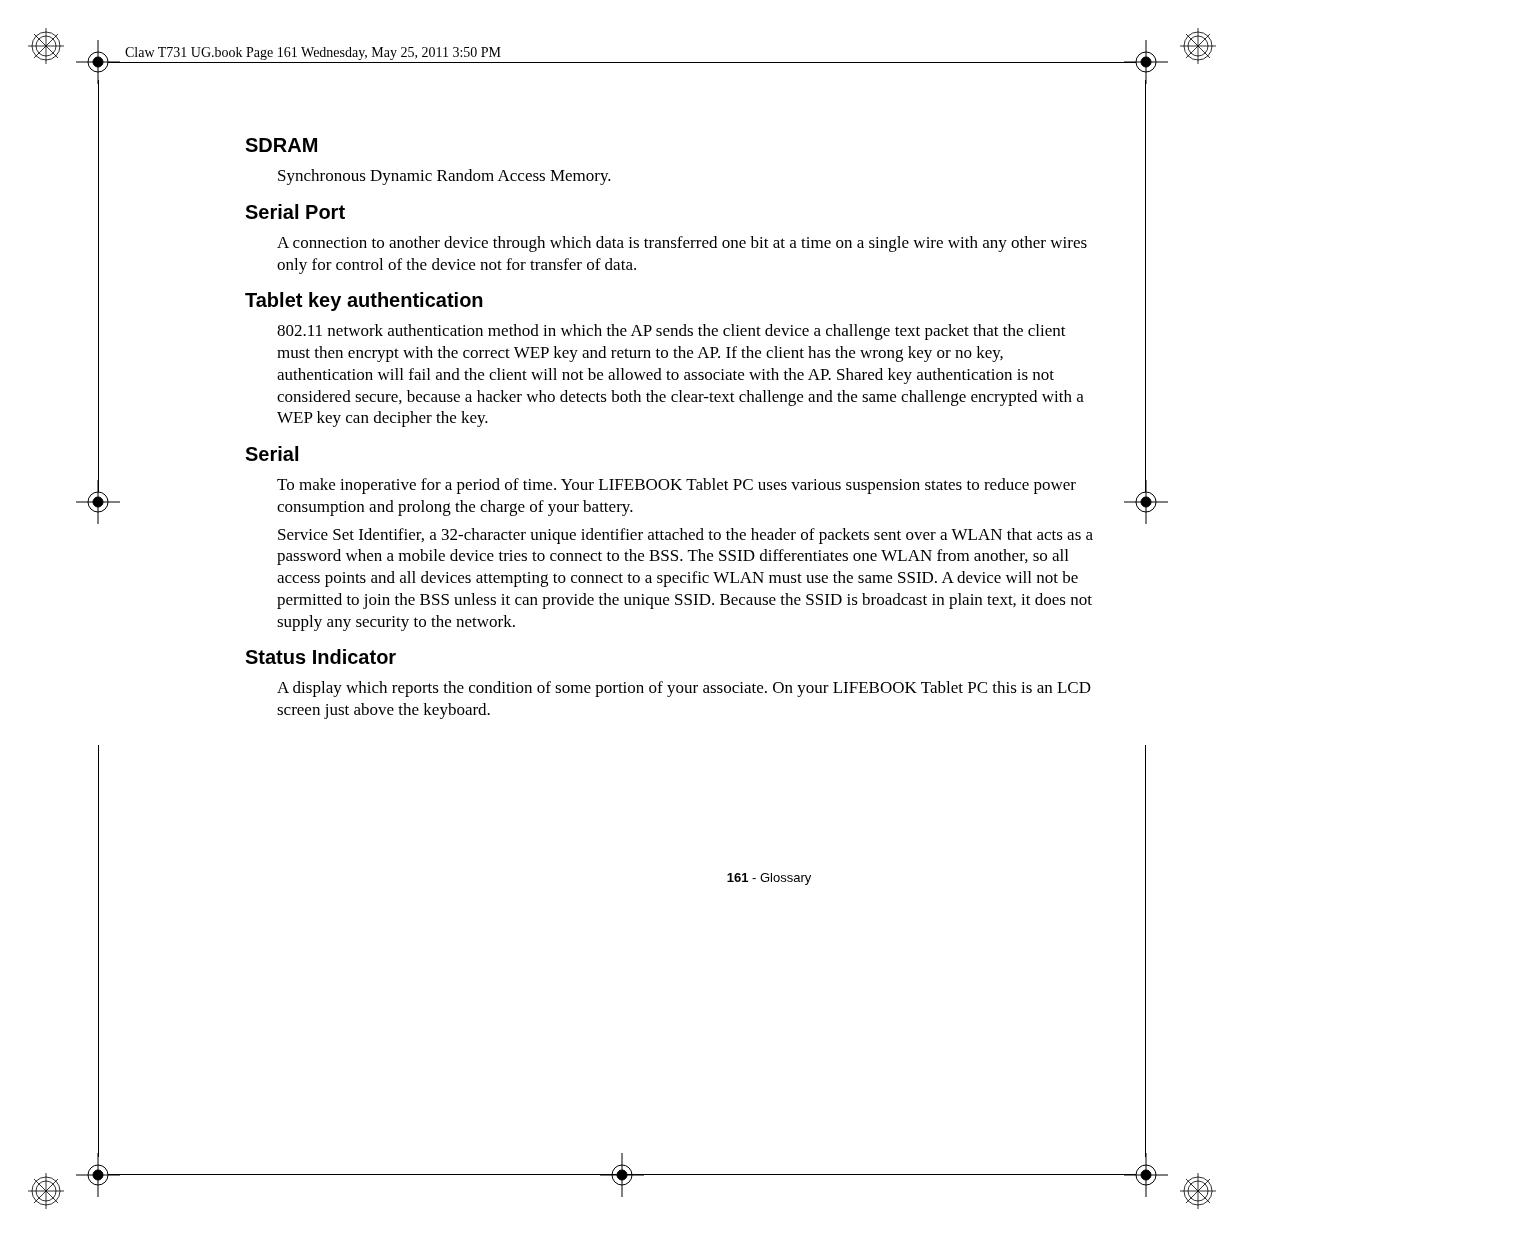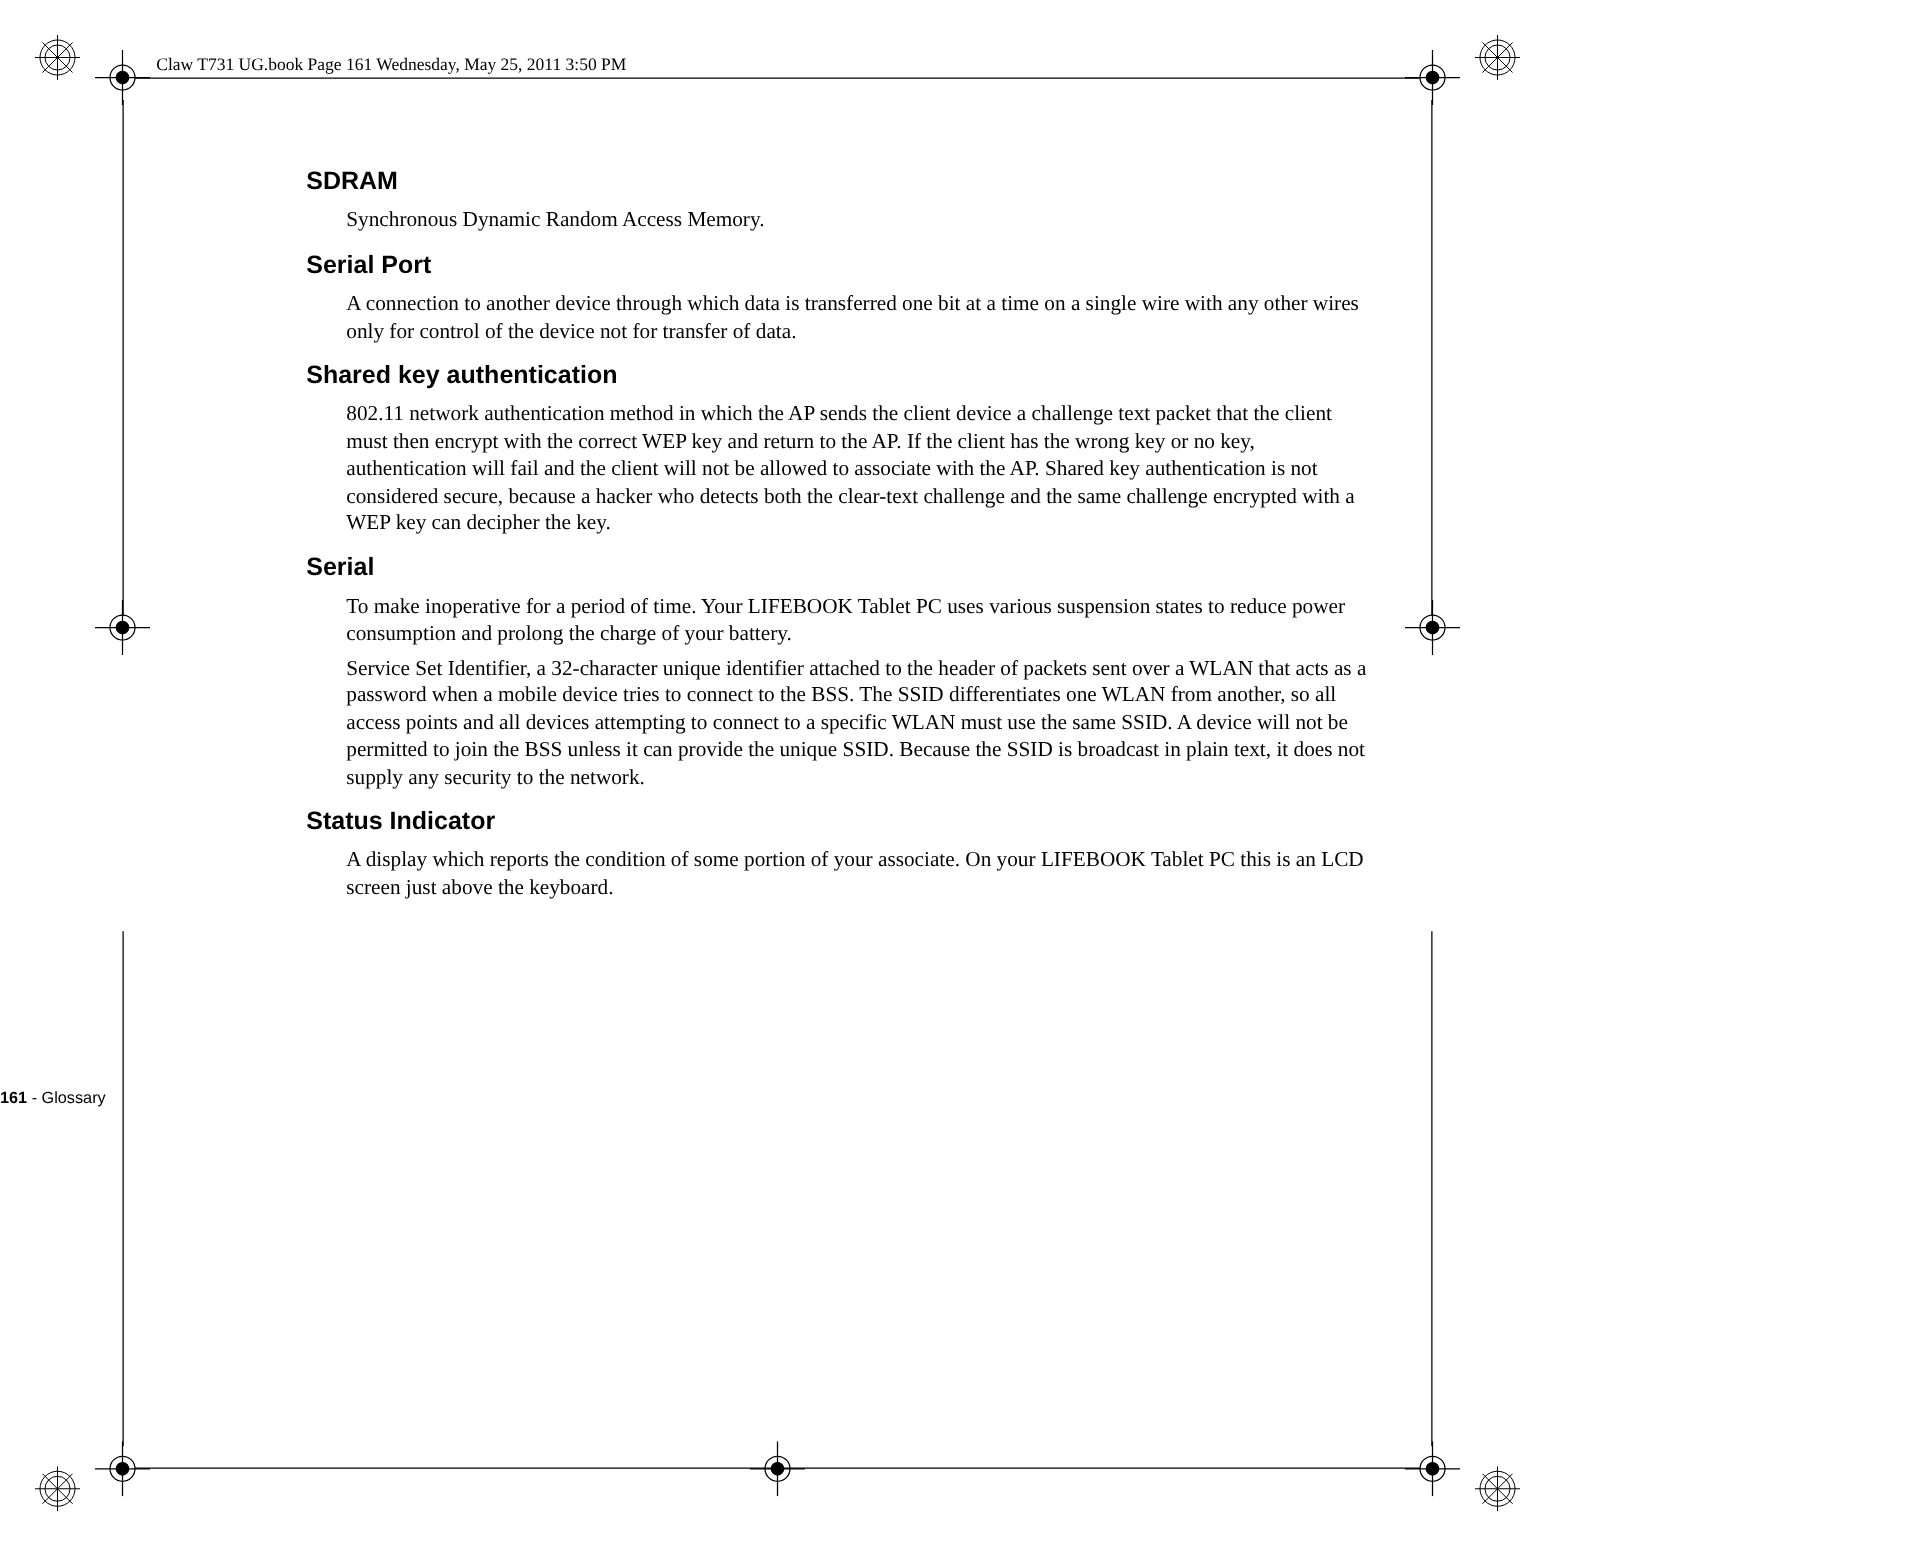--- a/index.html
+++ b/index.html
@@ -42,20 +42,21 @@
     font-size: 17px;
     line-height: 1.28;
     margin-left: 32px;
     margin-bottom: 6px;
   }
   .footer {
     position: absolute;
     bottom: 352px;
     left: 0;
     width: 1538px;
+    text-align: center;
     font-family: Arial, Helvetica, sans-serif;
     font-size: 13px;
     color: #000;
   }
   .footer .pagenum { font-weight: bold; }
   
   
   .regmark {
     position: absolute;
     width: 36px;
@@ -229,21 +230,21 @@
 
   <div class="header-line">Claw T731 UG.book  Page 161  Wednesday, May 25, 2011  3:50 PM</div>
 
   <div class="content">
     <div class="term">SDRAM</div>
     <div class="def">Synchronous Dynamic Random Access Memory.</div>
 
     <div class="term">Serial Port</div>
     <div class="def">A connection to another device through which data is transferred one bit at a time on a single wire with any other wires only for control of the device not for transfer of data.</div>
 
-    <div class="term">Shared key authentication</div>
+    <div class="term">Tablet key authentication</div>
     <div class="def">802.11 network authentication method in which the AP sends the client device a challenge text packet that the client must then encrypt with the correct WEP key and return to the AP. If the client has the wrong key or no key, authentication will fail and the client will not be allowed to associate with the AP. Shared key authentication is not considered secure, because a hacker who detects both the clear-text challenge and the same challenge encrypted with a WEP key can decipher the key.</div>
 
     <div class="term">Serial</div>
     <div class="def">To make inoperative for a period of time. Your LIFEBOOK Tablet PC uses various suspension states to reduce power consumption and prolong the charge of your battery.</div>
 
     <div class="def">Service Set Identifier, a 32-character unique identifier attached to the header of packets sent over a WLAN that acts as a password when a mobile device tries to connect to the BSS. The SSID differentiates one WLAN from another, so all access points and all devices attempting to connect to a specific WLAN must use the same SSID. A device will not be permitted to join the BSS unless it can provide the unique SSID. Because the SSID is broadcast in plain text, it does not supply any security to the network.</div>
 
     <div class="term">Status Indicator</div>
     <div class="def">A display which reports the condition of some portion of your associate. On your LIFEBOOK Tablet PC this is an LCD screen just above the keyboard.</div>
   </div>

